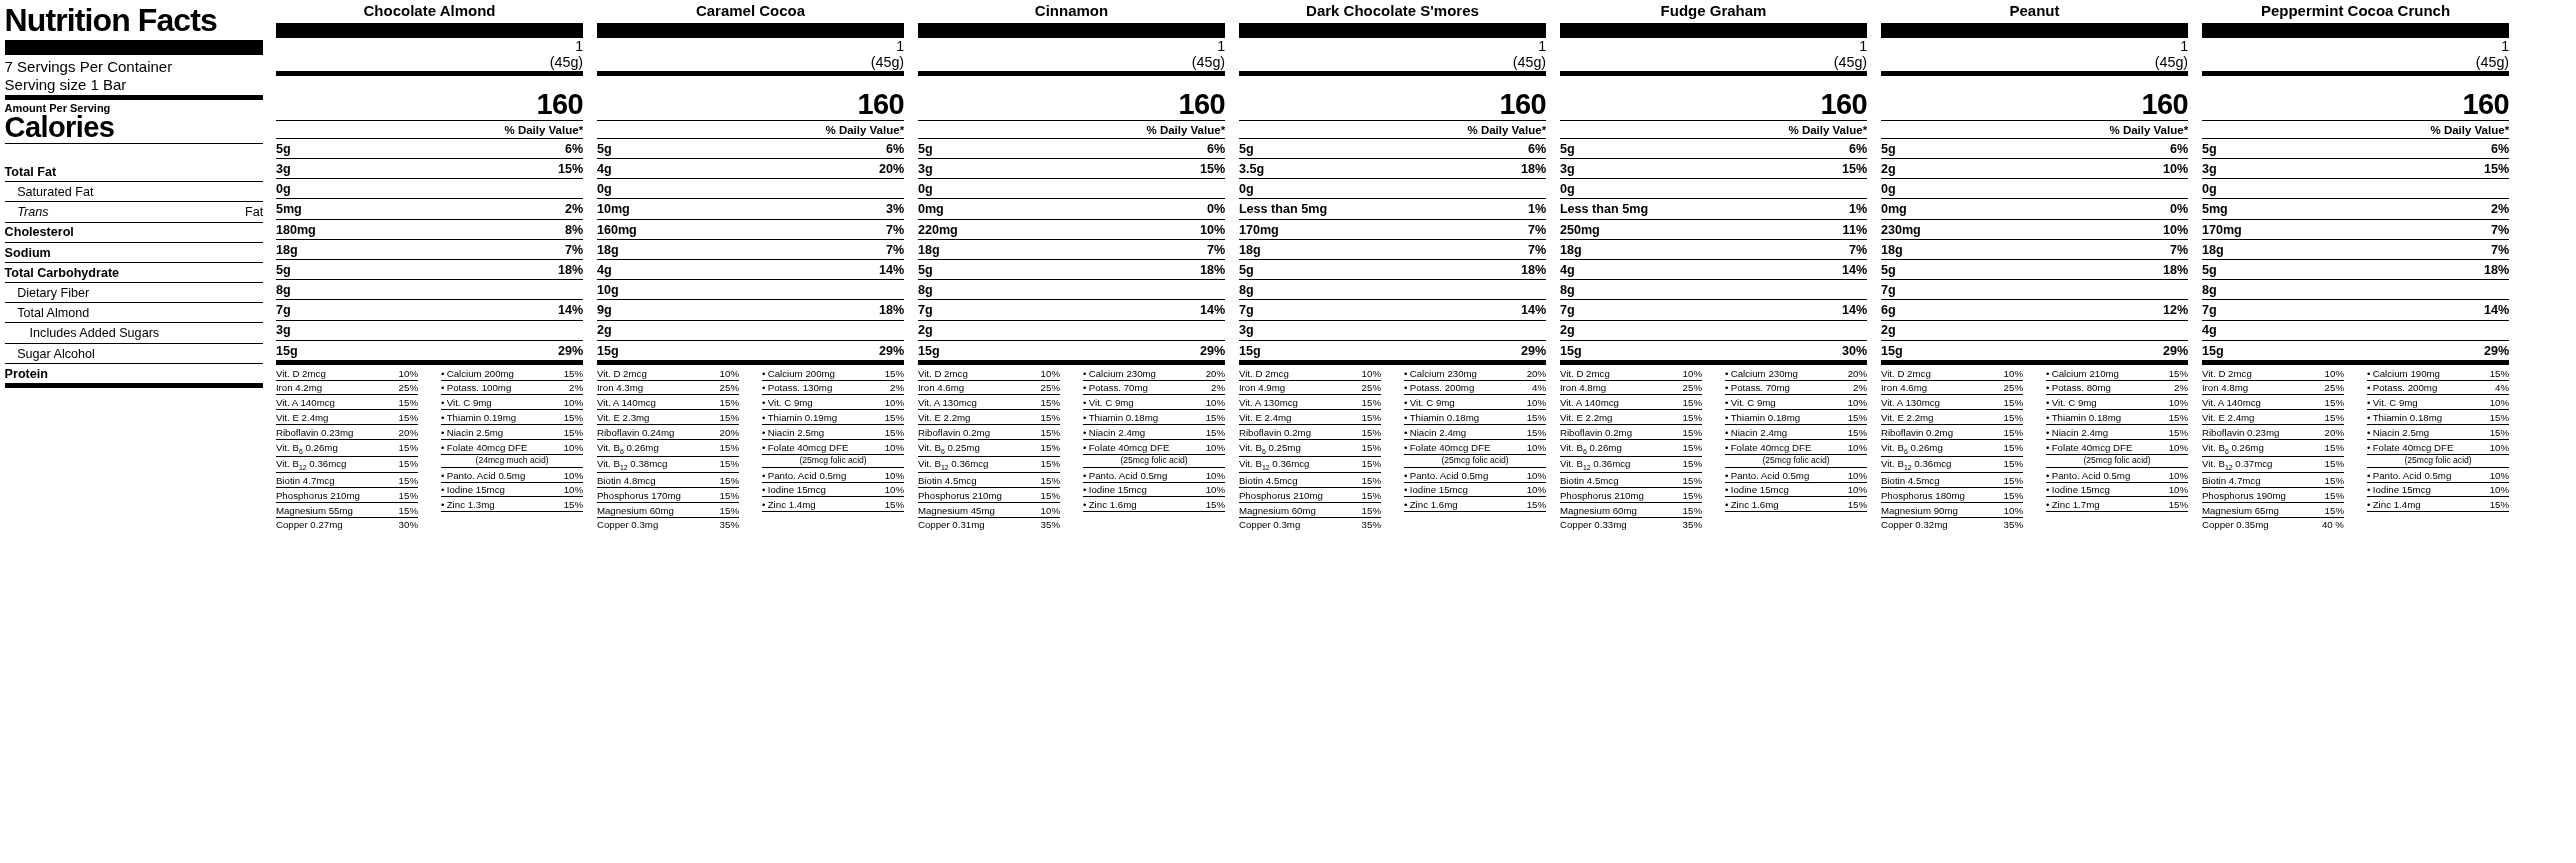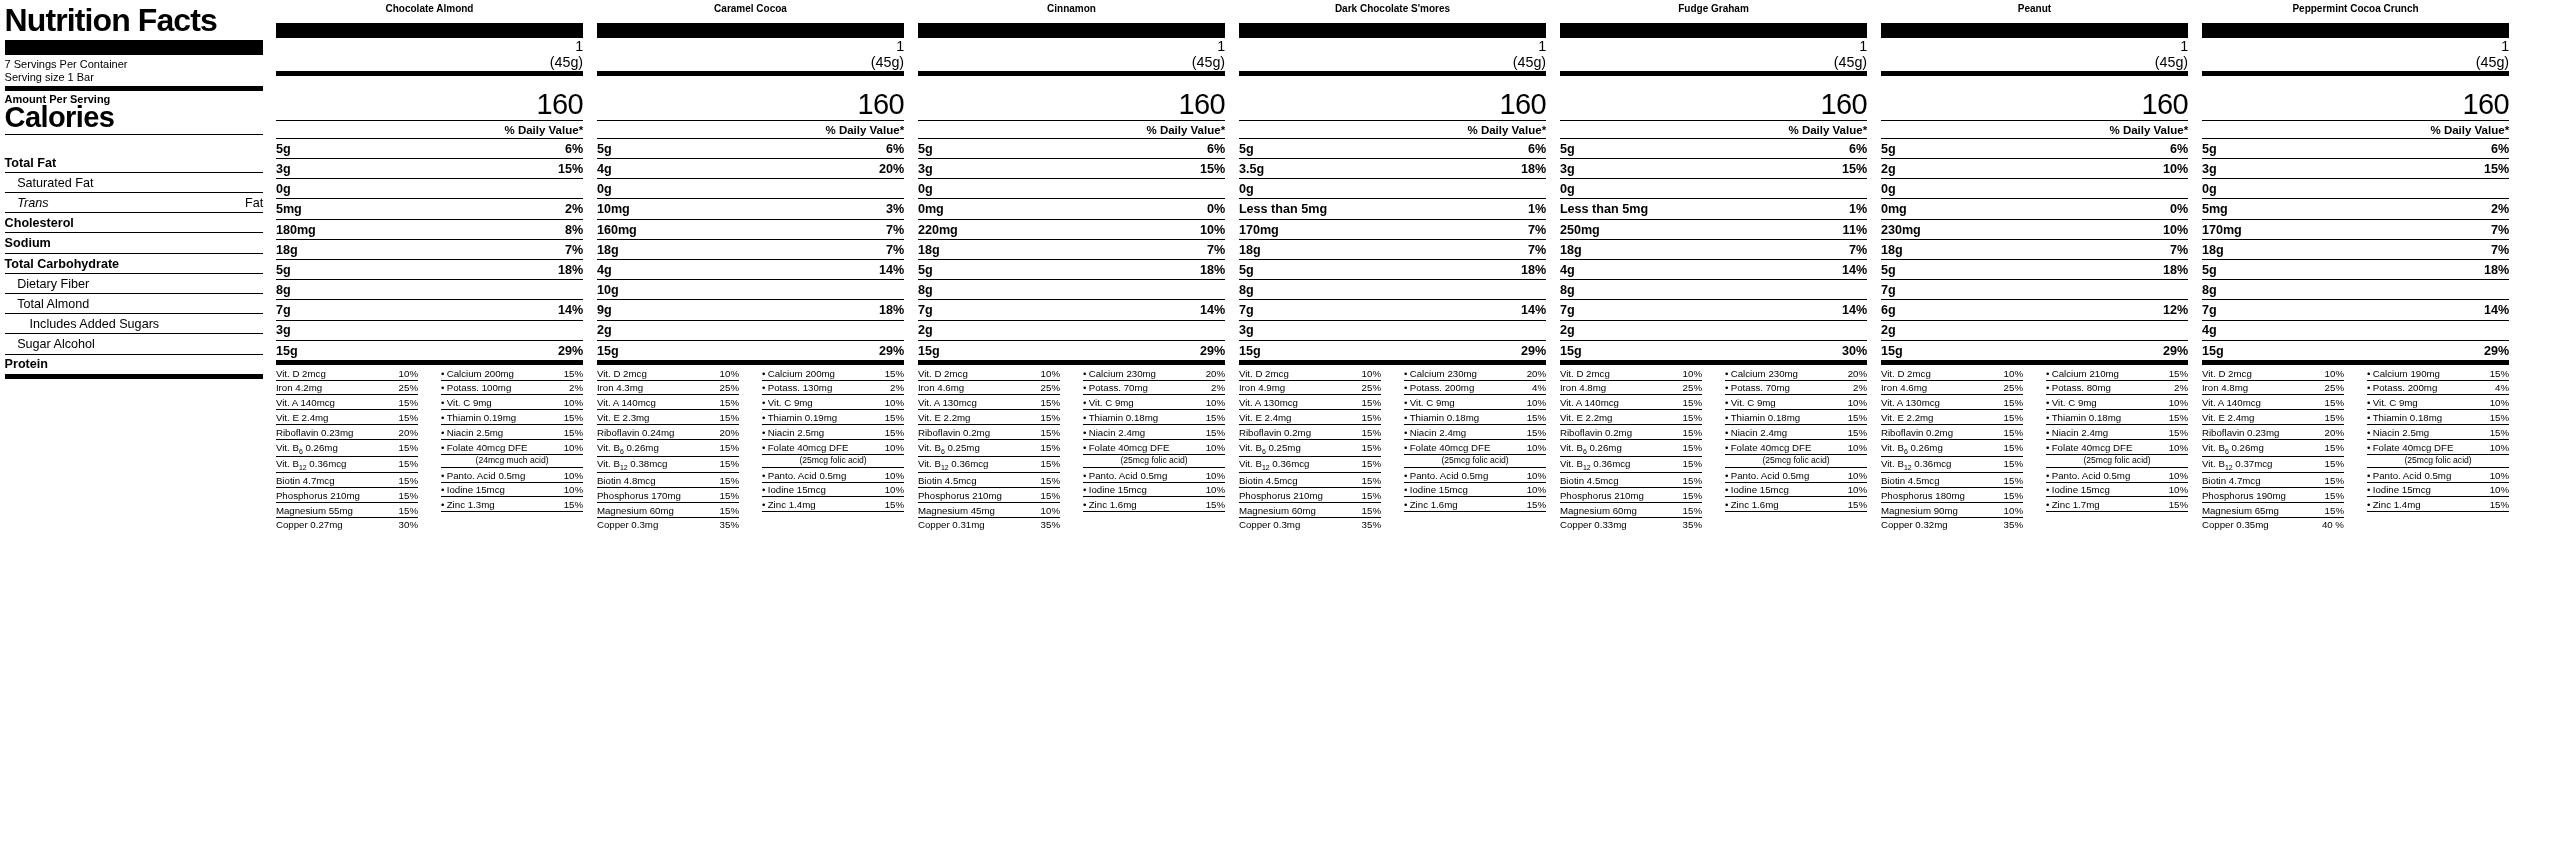--- a/index.html
+++ b/index.html
@@ -5,39 +5,39 @@
   html,body{margin:0;padding:0;background:#ffffff;}
   body{width:2576px;height:863px;font-family:"Liberation Sans", sans-serif;color:#000;}
   .panelwrap{display:flex;flex-direction:row;align-items:flex-start;width:2489px;}
 
   
   .legend{width:269px;flex:0 0 269px;padding:3.4px 5.7px 0 4.6px;box-sizing:border-box;}
   .legend .bigtitle{font-family:"Liberation Sans", sans-serif;font-weight:bold;font-size:32px;letter-spacing:-0.9px;line-height:1;margin:1.1px 0 3.4px 0;}
   .rule-thin{border-bottom:1.7px solid #000;}
   .rule-med{border-bottom:5.7px solid #000;}
   .rule-thick{border-bottom:15px solid #000;}
-  .legend .servings{font-size:11px;line-height:1.15;margin:3.4px 0 2.3px 0;}
+  .legend .servings{font-size:15px;line-height:1.15;margin:3.4px 0 2.3px 0;}
   .legend .amt{font-size:11px;font-weight:bold;margin:1.7px 0 0 0;}
   .legend .cal{font-size:29px;font-weight:bold;letter-spacing:-0.6px;line-height:1;margin:-1.1px 0 1.1px 0;}
   .legend .footnote{font-size:11px;line-height:1.3;padding-top:4.6px;}
 
   
   .legend .rows{margin-top:0;}
   .lrow{display:flex;justify-content:space-between;font-size:12.6px;padding:2.9px 0 2.3px 0;border-bottom:1.1px solid #000;}
   .lrow.bold{font-weight:bold;}
   .lrow.ind1{padding-left:12.6px;}
   .lrow.ind2{padding-left:25px;}
   .lrow.dv{justify-content:flex-end;font-weight:bold;font-size:11.5px;}
   .italic{font-style:italic;}
 
   
   .col{flex:0 0 auto;width:321px;box-sizing:border-box;padding:3.4px 6.9px 0 6.9px;}
-  .col .flavor{text-align:center;font-weight:bold;font-size:10px;line-height:1.1;height:19.5px;}
+  .col .flavor{text-align:center;font-weight:bold;font-size:15px;line-height:1.1;height:19.5px;}
   .col .srv{text-align:right;font-size:14.3px;line-height:1.15;}
-  .col .calnum{text-align:right;font-weight:normal;font-size:29px;letter-spacing:-0.6px;line-height:1;margin:-1.1px 0 1.1px 0;}
+  .col .calnum{text-align:right;font-weight:bold;font-size:29px;letter-spacing:-0.6px;line-height:1;margin:-1.1px 0 1.1px 0;}
   .col .dvhead{text-align:right;font-weight:bold;font-size:11.5px;padding:2.3px 0 2.3px 0;border-bottom:1.1px solid #000;}
   .vrow{display:flex;justify-content:space-between;font-size:12.6px;padding:2.9px 0 2.3px 0;border-bottom:1.1px solid #000;}
   .vrow .v{font-weight:bold;}
   .vrow .p{font-weight:bold;}
   .spacer-amt{height:15.5px;}
 
   
   .vitwrap{display:flex;gap:23px;margin-top:1px;}
   .vitcol{flex:1 1 0;min-width:0;}
   .vitcol.right{position:relative;}

